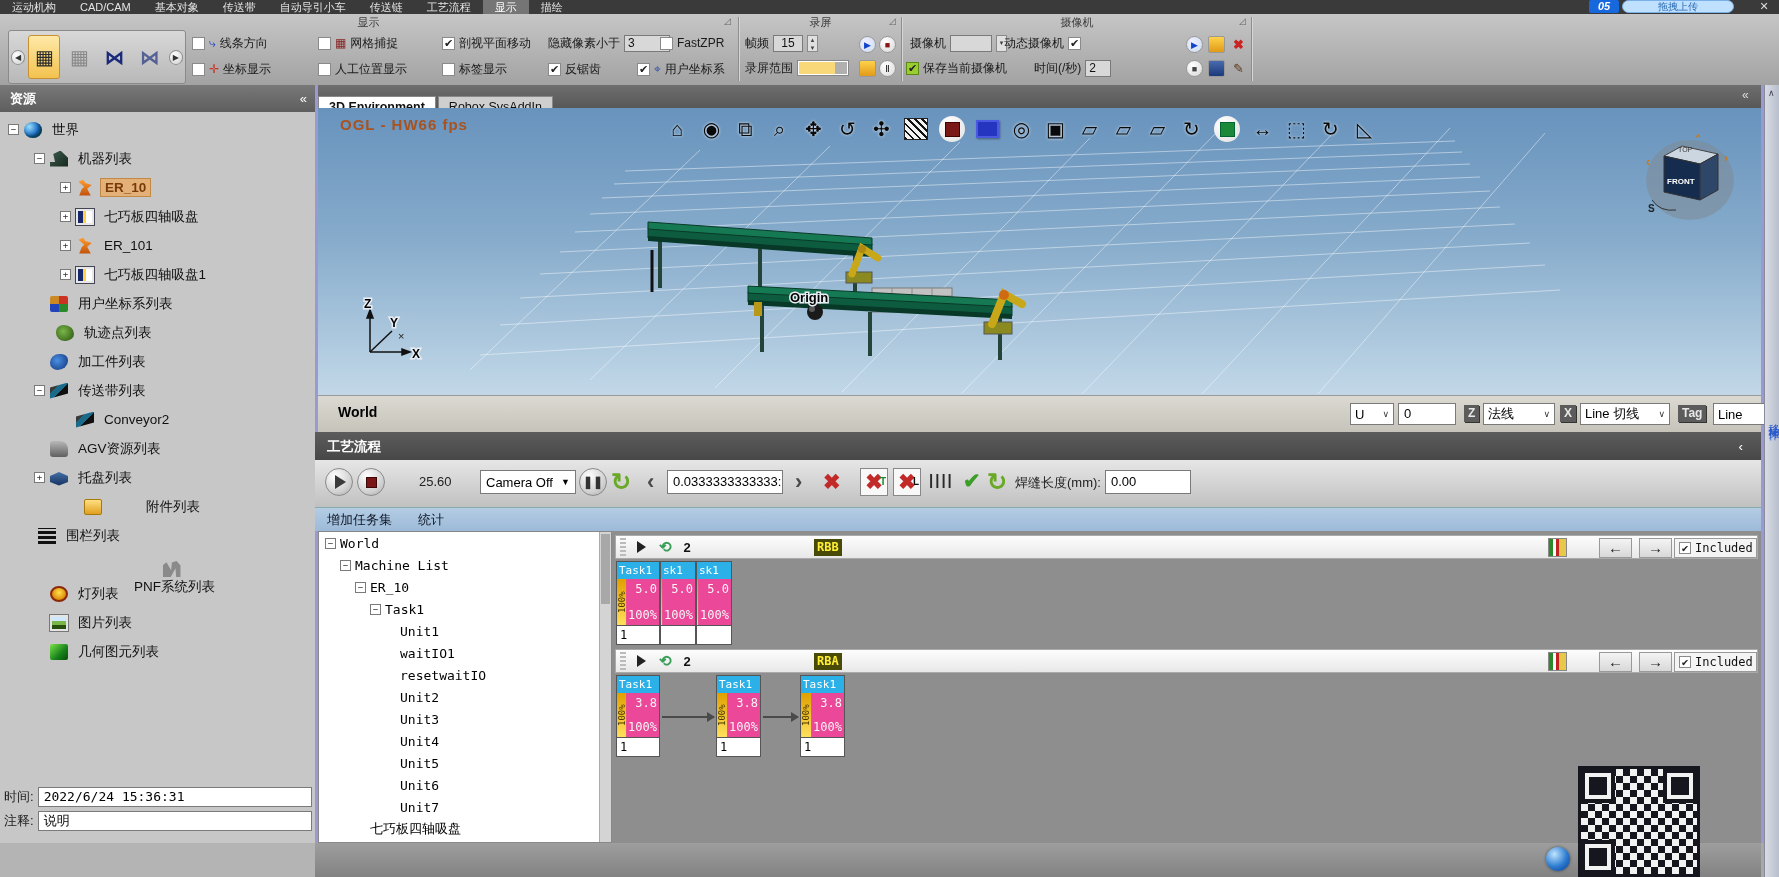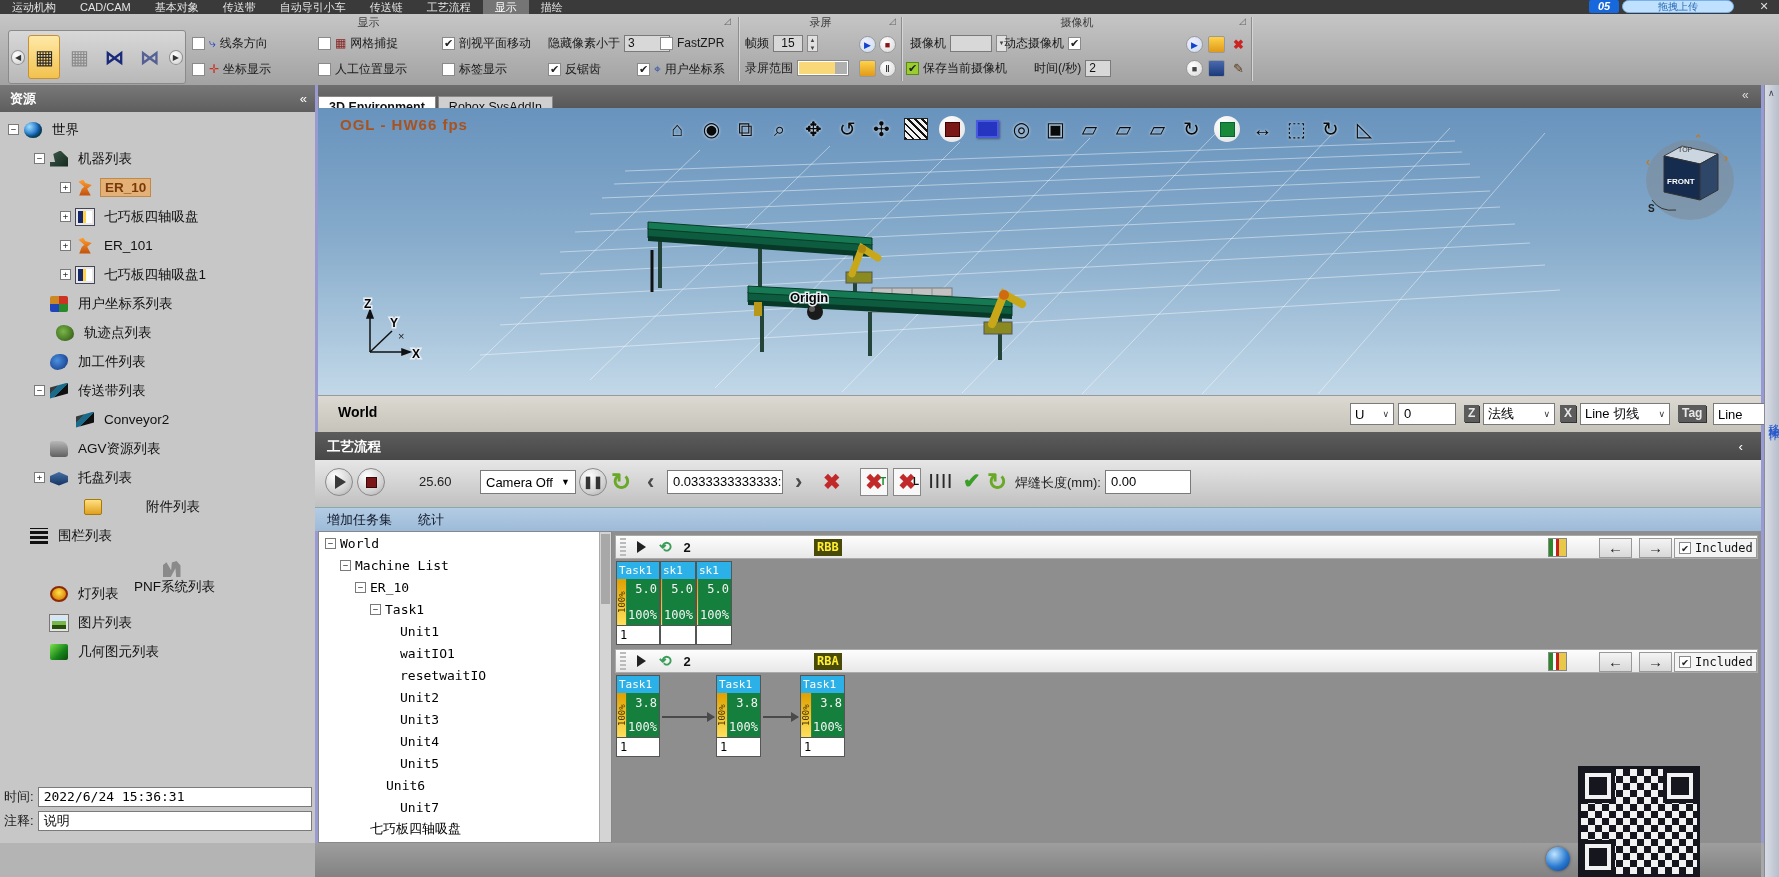--- a/index.html
+++ b/index.html
@@ -122,21 +122,21 @@
 .tbadge{position:absolute;left:198px;top:3px;height:17px;padding:0 3px;background:#4a4a08;color:#ffee33;font-family:"DejaVu Sans Mono",monospace;font-size:12px;font-weight:bold;line-height:17px}
 .tico{position:absolute;left:932px;top:2px;width:19px;height:19px;border:1px solid #888;background:linear-gradient(90deg,#2a8a2a 0 22%,#fff 22% 44%,#c22222 44% 60%,#e8c848 60%)}
 .arrbtn{position:absolute;top:2px;width:33px;height:20px;background:linear-gradient(180deg,#f4f4f4,#d8d8d8);border:1px solid #999;text-align:center;line-height:18px;font-size:15px;font-weight:bold;color:#222}
 .inclbox{position:absolute;left:1058px;top:2px;width:83px;height:20px;background:#f4f4f4;border:1px solid #999;display:flex;align-items:center;gap:4px;padding:0 4px;font-family:"DejaVu Sans Mono",monospace;font-size:12px;color:#111}
 .inclbox .cb{width:12px;height:12px}
 .tkcol{position:absolute;border:1px solid #555}
 .tkhead{height:17px;background:#2bb1e8;color:#fff;font-family:"DejaVu Sans Mono",monospace;font-size:11px;line-height:17px;padding-left:2px;overflow:hidden}
 .tkbody{display:flex;height:46px}
 .tkstrip{width:12px;background:linear-gradient(180deg,#ffe05c,#e0a000);color:#4a3a00;font-size:9px;font-family:"DejaVu Sans Mono",monospace;writing-mode:vertical-rl;transform:rotate(180deg);text-align:center;overflow:hidden}
 .tkstrip.thin{width:3px;color:transparent}
-.tkvals{flex:1;background:#15803d;color:#f4f4f4;font-family:"DejaVu Sans Mono",monospace;font-size:12px;display:flex;flex-direction:column;justify-content:space-between;padding:3px 2px;text-align:right}
+.tkvals{flex:1;background:#ec4899;color:#f4f4f4;font-family:"DejaVu Sans Mono",monospace;font-size:12px;display:flex;flex-direction:column;justify-content:space-between;padding:3px 2px;text-align:right}
 .tkfoot{height:19px;background:#fff;border-top:1px solid #555;font-family:"DejaVu Sans Mono",monospace;font-size:12px;color:#000;line-height:18px;padding-left:3px}
 .blk-arrow{position:absolute;height:2px;background:#4a4a4a}
 .blk-arrow:after{content:"";position:absolute;right:-1px;top:-4px;border-left:8px solid #4a4a4a;border-top:5px solid transparent;border-bottom:5px solid transparent}
 
 .bottombar{position:absolute;left:315px;top:843px;width:1446px;height:34px;background:linear-gradient(180deg,#9e9e9e,#828282)}
 .leftbottom{position:absolute;left:0;top:843px;width:315px;height:34px;background:#b4b4b4}
 .rightstrip{position:absolute;left:1764px;top:85px;width:15px;height:792px;background:linear-gradient(90deg,#d8dce4,#b8bfcc);border-left:1px solid #8a8a9a}
 .rs-top{position:absolute;top:3px;left:3px;font-size:9px;color:#445}
 .rs-label{position:absolute;top:330px;left:1px;writing-mode:vertical-rl;font-size:11px;color:#2255cc;letter-spacing:2px}
 .qr{position:absolute;left:1578px;top:766px;width:122px;height:111px;background:repeating-conic-gradient(#f2f2f2 0% 25%,#16161e 0% 50%) 0 0/14px 14px;border:3px solid #16161e;z-index:20}
@@ -391,21 +391,21 @@
         <div class="rrow" style="padding-left: 34px;">
           <span class="exp">+</span>
           <span class="ic ic-pallet"></span>
           <span class="lbl">托盘列表</span>
         </div>
         <div class="rrow" style="padding-left: 34px; gap: 34px;">
           <span class="exp" style="visibility: hidden;"></span>
           <span class="ic ic-attach"></span>
           <span class="lbl">附件列表</span>
         </div>
-        <div class="rrow" style="padding-left: 14px; font-family: Liberation Mono, monospace;">
+        <div class="rrow" style="padding-left: 22px; font-family: Liberation Mono, monospace;">
           <span class="exp" style="visibility: hidden;"></span>
           <span class="ic ic-fence"></span>
           <span class="lbl">围栏列表</span>
         </div>
         <div class="rrow" style="padding-left: 34px; flex-direction: column;">
           <span class="exp" style="visibility: hidden;"></span>
           <span class="ic ic-pnf"></span>
           <span class="lbl">PNF系统列表</span>
         </div>
         <div class="rrow" style="padding-left: 34px;">
@@ -669,21 +669,21 @@
         <span>Unit3</span>
       </div>
       <div class="ptrow" style="padding-left: 66px;">
         <span class="exp" style="visibility: hidden;"></span>
         <span>Unit4</span>
       </div>
       <div class="ptrow" style="padding-left: 66px;">
         <span class="exp" style="visibility: hidden;"></span>
         <span>Unit5</span>
       </div>
-      <div class="ptrow" style="padding-left: 52px;">
+      <div class="ptrow" style="padding-left: 66px;">
         <span class="exp" style="visibility: hidden;"></span>
         <span>Unit6</span>
       </div>
       <div class="ptrow" style="padding-left: 66px;">
         <span class="exp" style="visibility: hidden;"></span>
         <span>Unit7</span>
       </div>
       <div class="ptrow" style="padding-left: 36px;">
         <span class="exp" style="visibility: hidden;"></span>
         <span>七巧板四轴吸盘</span>

